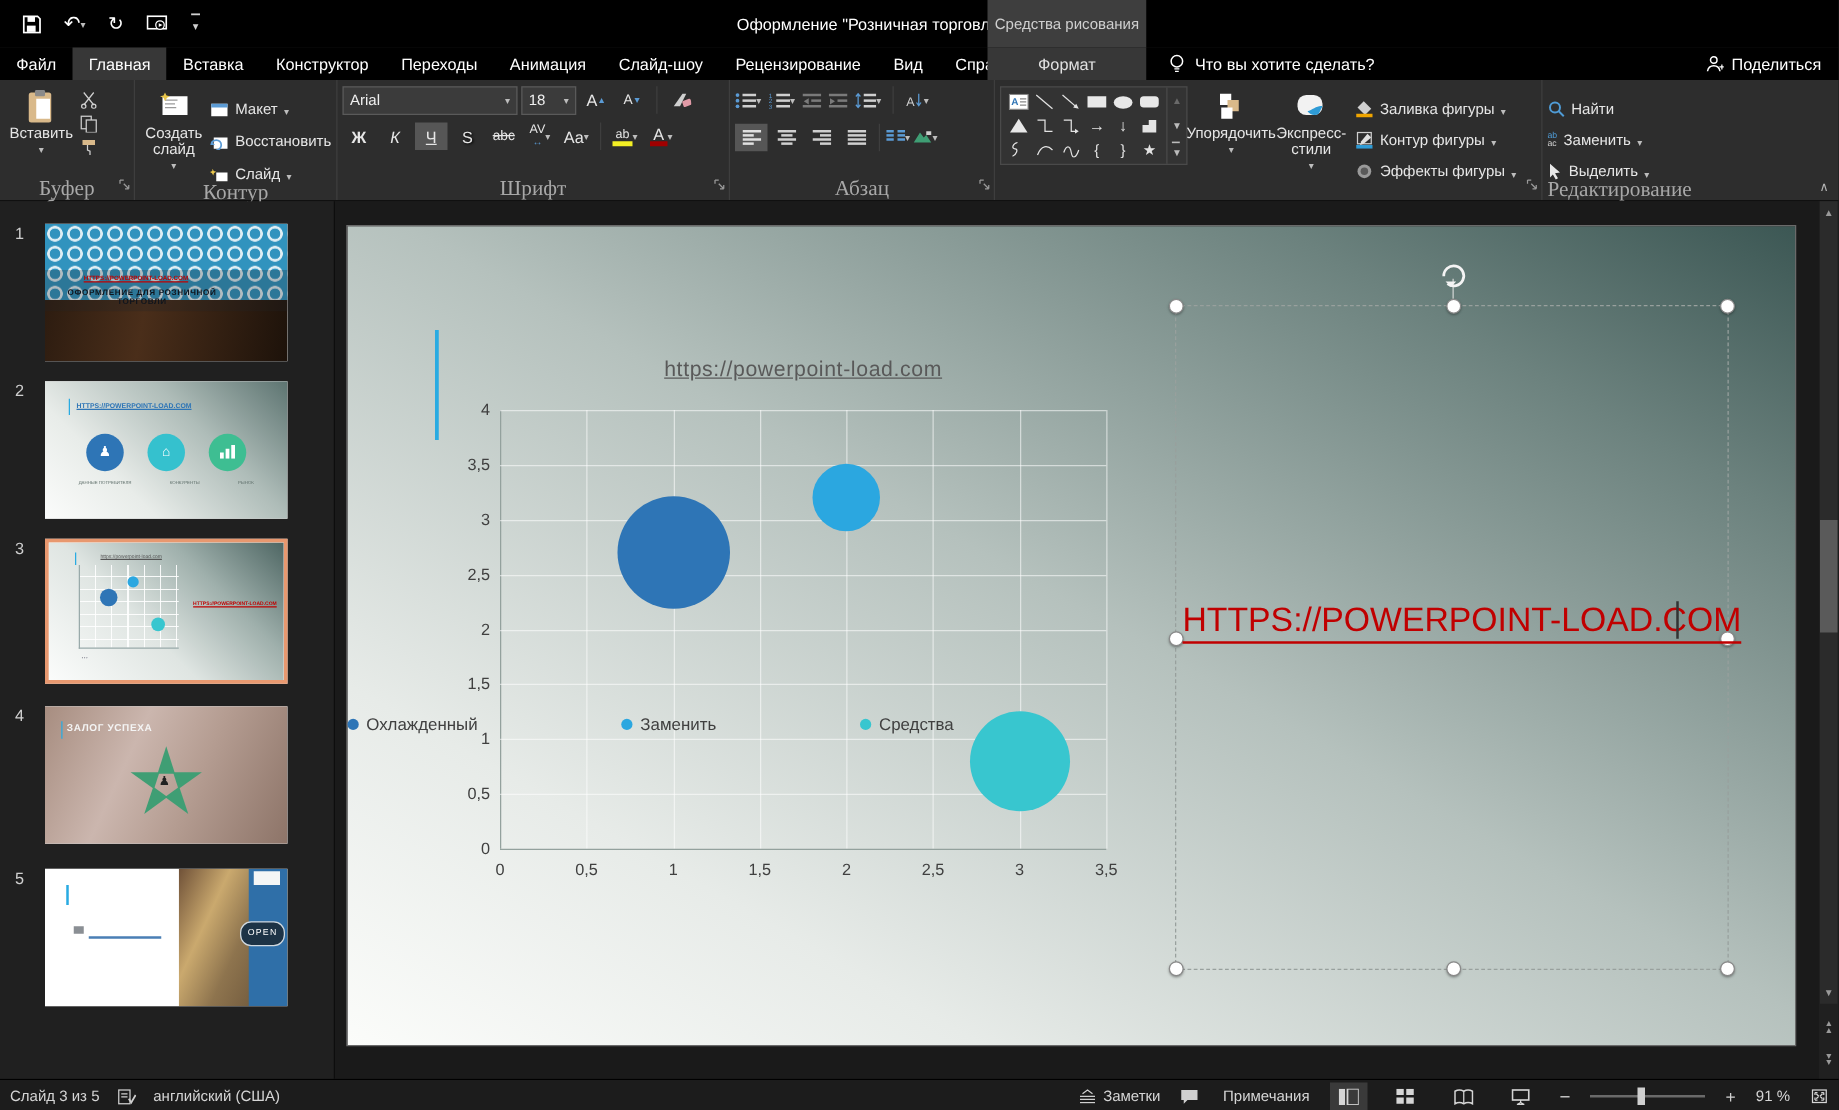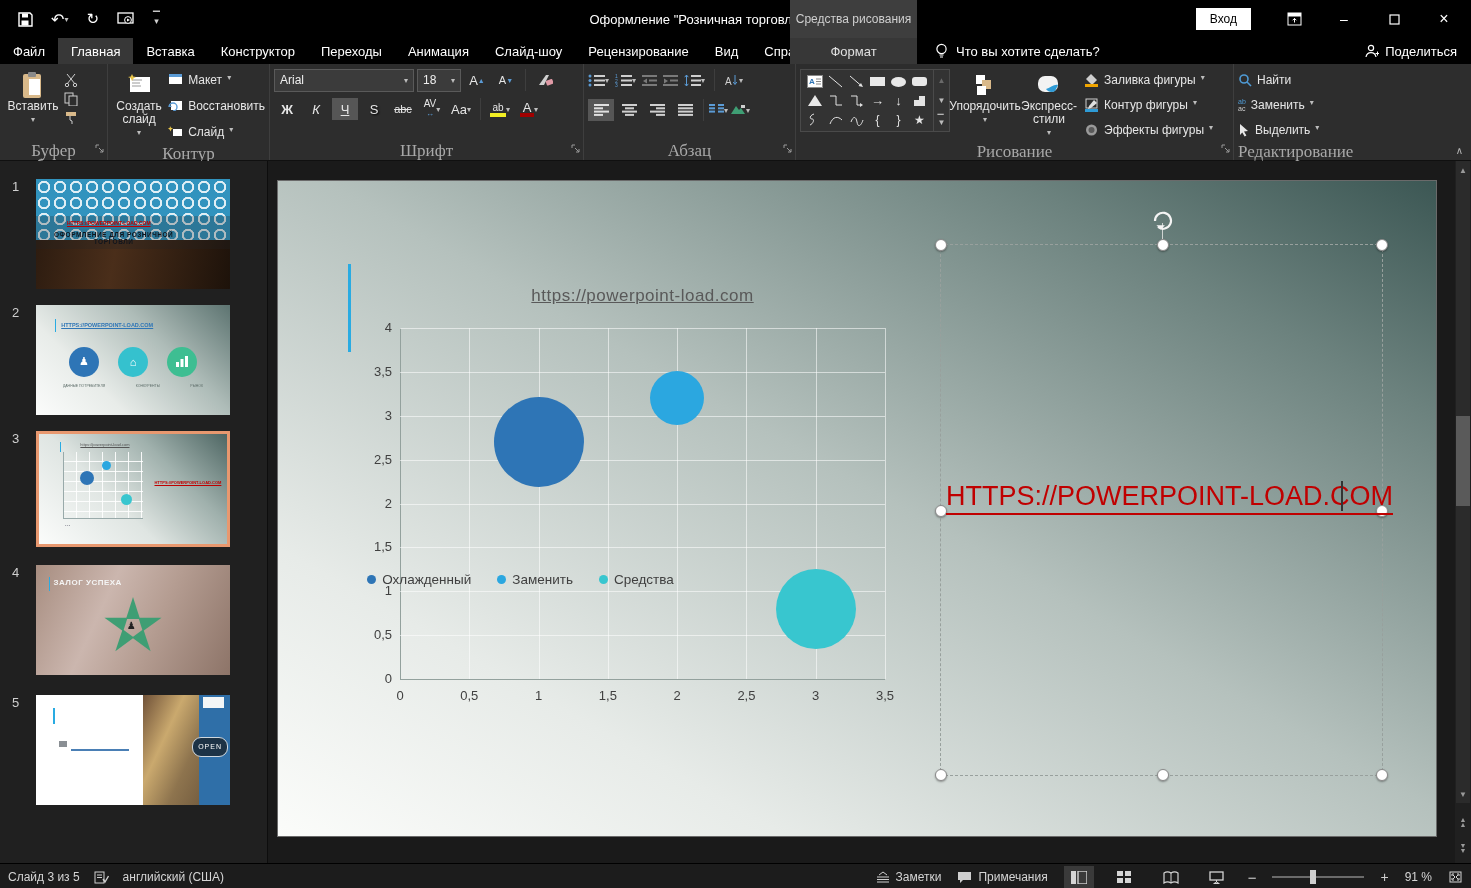--- a/index.html
+++ b/index.html
@@ -23,21 +23,21 @@
   .share{position:absolute;right:14px;top:0;bottom:0;display:flex;align-items:center;gap:6px;color:#fff;}
   
   .ribbon{height:96px;background:#2d2d2d;display:flex;border-bottom:1px solid #101010;position:relative;}
   .rgroup{position:relative;display:flex;flex-direction:column;border-right:1px solid #3e3e3e;padding:3px 4px 0 4px;}
   .rgroup .gcontent{flex:1;display:flex;align-items:flex-start;gap:2px;}
   .glabel{height:17px;font-size:17px;color:#a8a8a8;text-align:center;line-height:15px;font-family:Liberation Serif, serif;}
   .launcher{position:absolute;right:3px;bottom:3px;}
   .bigbtn{display:flex;flex-direction:column;align-items:center;justify-content:flex-start;width:58px;font-size:12px;color:#e6e6e6;text-align:center;line-height:13px;padding-top:3px;}
   .bigbtn .bicon{height:30px;display:flex;align-items:center;}
   .smallcol{display:flex;flex-direction:column;gap:5px;padding-top:6px;}
-  .sbtn{display:flex;align-items:flex-start;gap:5px;font-size:12px;color:#e6e6e6;height:21px;white-space:nowrap;}
+  .sbtn{display:flex;align-items:flex-end;gap:5px;font-size:12px;color:#e6e6e6;height:21px;white-space:nowrap;}
   .caret{font-size:8px;color:#bdbdbd;}
   .combo{background:#3b3b3b;border:1px solid #5a5a5a;height:21px;display:flex;align-items:center;font-size:12px;color:#efefef;padding:0 5px;gap:4px;}
   .fbtn{min-width:22px;height:22px;display:flex;align-items:center;justify-content:center;font-size:13px;color:#e6e6e6;padding:0 2px;}
   .fbtn.active{background:#565656;}
   .vdiv{width:1px;align-self:stretch;background:#3e3e3e;margin:2px 3px;}
   .frow{display:flex;align-items:center;gap:3px;height:26px;}
   .gallery{background:#333;border:1px solid #4a4a4a;display:flex;margin-top:2px;}
   .gal-grid{display:grid;grid-template-columns:repeat(6,21px);grid-auto-rows:19px;align-items:center;justify-items:center;padding:2px 3px;}
   .gal-cell{color:#e3e3e3;font-size:12px;line-height:1;display:flex;align-items:center;justify-content:center;}
   .gal-scroll{width:15px;border-left:1px solid #4a4a4a;display:flex;flex-direction:column;}
@@ -101,21 +101,21 @@
   .chart-title{position:absolute;left:122px;top:105px;width:485px;text-align:center;font-size:17px;color:#595959;letter-spacing:.5px;}
   .chart-title span{text-decoration:underline;}
   .chart-plot{position:absolute;left:122px;top:147px;width:485px;height:351px;}
   .gv{position:absolute;top:0;bottom:0;width:1px;background:rgba(255,255,255,.55);}
   .gv.axis{background:#93a19d;}
   .gh{position:absolute;left:0;right:0;height:1px;background:rgba(255,255,255,.55);}
   .gh.axis{background:#93a19d;}
   .xtick{position:absolute;width:40px;text-align:center;font-size:13px;color:#404040;}
   .ytick{position:absolute;left:-40px;width:32px;text-align:right;font-size:13px;color:#404040;}
   .bubble{position:absolute;border-radius:50%;}
-  .chart-legend{position:absolute;left:0;width:485px;top:391px;display:flex;justify-content:center;gap:26px;font-size:13.5px;color:#404040;}
+  .chart-legend{position:absolute;left:0;width:485px;top:391px;display:flex;justify-content:space-between;gap:26px;font-size:13.5px;color:#404040;}
   .lg-item{display:flex;align-items:center;gap:6px;}
   .lg-dot{width:9px;height:9px;border-radius:50%;}
   
   .selbox{position:absolute;left:662px;top:63px;width:441px;height:530px;border:1px dashed #98a09d;}
   .handle{position:absolute;width:10px;height:10px;border-radius:50%;background:#fff;border:1px solid #8a8a8a;box-shadow:0 1px 2px rgba(0,0,0,.35);}
   .rotate-handle{position:absolute;left:50%;top:-36px;transform:translateX(-50%);color:#f4f4f4;}
   .rot-stem{position:absolute;left:50%;top:-22px;width:1px;height:16px;background:#cfd4d2;}
   .textbox-link{position:absolute;left:668px;top:300px;font-size:27px;color:#c00000;white-space:nowrap;border-bottom:2px solid #c00000;padding-bottom:1px;}
   .text-cursor{position:absolute;left:1063px;top:300px;width:2px;height:30px;background:#333;}
   
@@ -151,37 +151,20 @@
     <span class="icon">
         <svg width="18" height="14">
           <rect x="1" y="1" width="15" height="10" fill="none" stroke="#fff" stroke-width="1.3"></rect>
           <circle cx="11" cy="8" r="3.4" fill="#000" stroke="#fff"></circle>
           <path d="M10 6.5l3 1.5-3 1.5z" fill="#fff"></path>
         </svg>
       </span>
     <span class="icon" style="color:#cfcfcf;font-size:9px;line-height:5px;text-align:center;">▔<br>▾</span>
   </div>
   <div class="ctx-group">Средства рисования</div>
-  <div class="tb-right">
-    <button class="signin-btn" style="border:none;">Вход</button>
-    <span class="winbtn">
-        <svg width="15" height="14">
-          <rect x="1" y="1" width="13" height="12" fill="none" stroke="#fff"></rect>
-          <rect x="1" y="1" width="13" height="3.5" fill="#fff"></rect>
-          <path d="M7.5 10.5v-4M5.6 8.3l1.9-1.9 1.9 1.9" stroke="#fff" fill="none"></path>
-        </svg>
-      </span>
-    <span class="winbtn">–</span>
-    <span class="winbtn">
-        <svg width="11" height="11">
-          <rect x="1" y="1" width="9" height="9" fill="none" stroke="#fff" stroke-width="1.2"></rect>
-        </svg>
-      </span>
-    <span class="winbtn" style="font-size:16px;">×</span>
-  </div>
 </div>
 
 <div class="tabrow">
   <div class="tab">Файл</div>
   <div class="tab active">Главная</div>
   <div class="tab">Вставка</div>
   <div class="tab">Конструктор</div>
   <div class="tab">Переходы</div>
   <div class="tab">Анимация</div>
   <div class="tab">Слайд-шоу</div>
@@ -631,21 +614,20 @@
               <svg width="15" height="14">
                 <circle cx="7.5" cy="7" r="5.5" fill="#9a9a9a"></circle>
                 <circle cx="7.5" cy="7" r="3" fill="#5a5a5a"></circle>
               </svg>
             </span>
             <span>Эффекты фигуры</span>
             <span class="caret">▾</span>
           </div>
       </div>
     </div>
-    <div class="glabel">Рисование</div>
     <span class="launcher"><svg width="9" height="9">
           <path d="M1 1v3M1 1h3M4 4l4 4M8 8v-3M8 8H5" stroke="#9a9a9a" fill="none"></path>
         </svg></span>
   </div>
 
   <div class="rgroup" style="width:112px;border-right:none;">
     <div class="smallcol" style="gap:4px;">
       <div class="sbtn">
           <span class="icon">
             <svg width="14" height="14">
@@ -872,21 +854,21 @@
   <div class="sb-right">
     <span class="row" style="gap:6px;">
         <span class="icon">
           <svg width="14" height="12">
             <path d="M3 4l4-3 4 3" fill="none" stroke="#cfcfcf"></path>
             <path d="M1 6h12M1 8.5h12M1 11h12" stroke="#cfcfcf"></path>
           </svg>
         </span>
         <span>Заметки</span>
       </span>
-    <span class="row" style="gap:6px;">
+    <span class="row" style="gap:19px;">
         <span class="icon">
           <svg width="15" height="13">
             <path d="M1 1h13v8H6l-3 3v-3H1z" fill="#cfcfcf"></path>
           </svg>
         </span>
         <span>Примечания</span>
       </span>
     <span class="viewbtn active">
         <svg width="16" height="13">
           <rect x="0" y="0" width="5" height="13" fill="#d5d5d5"></rect>

